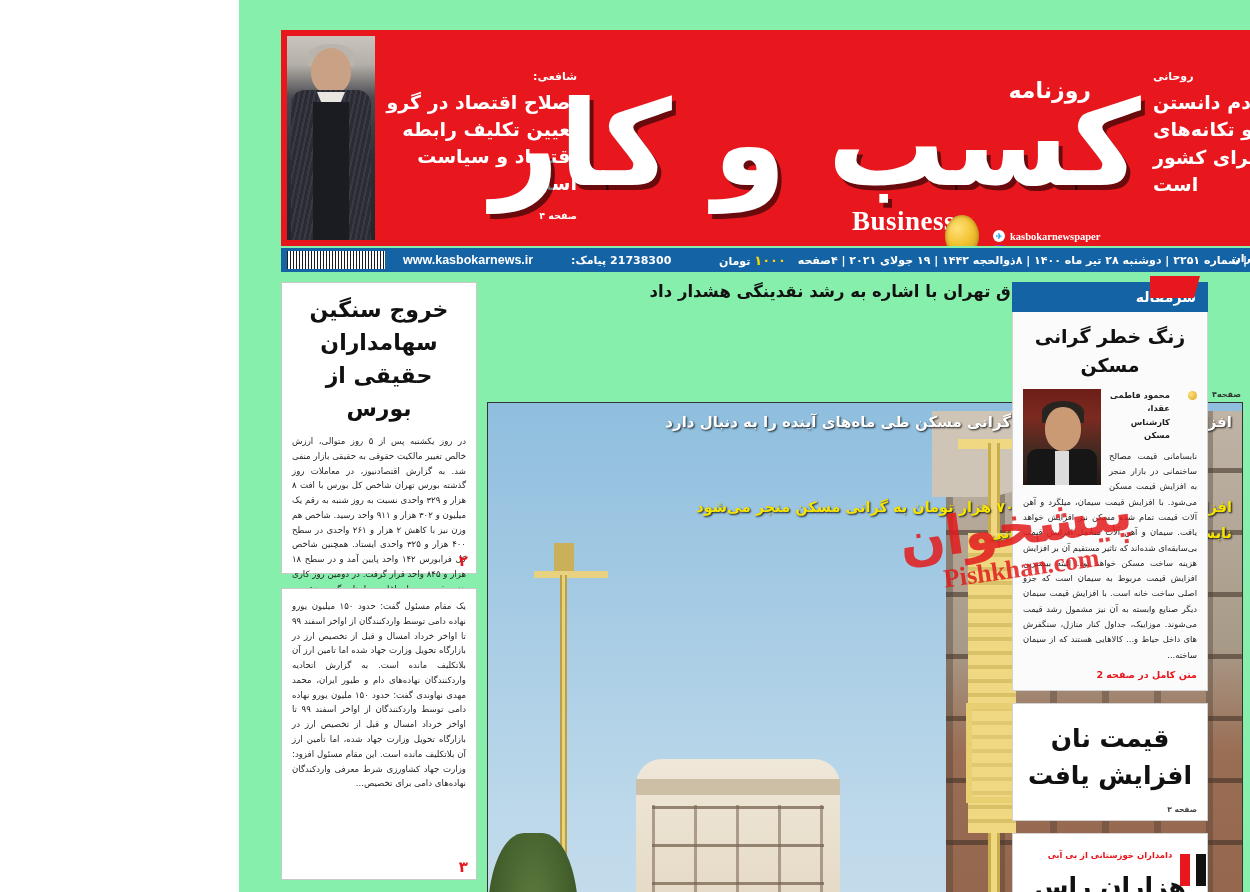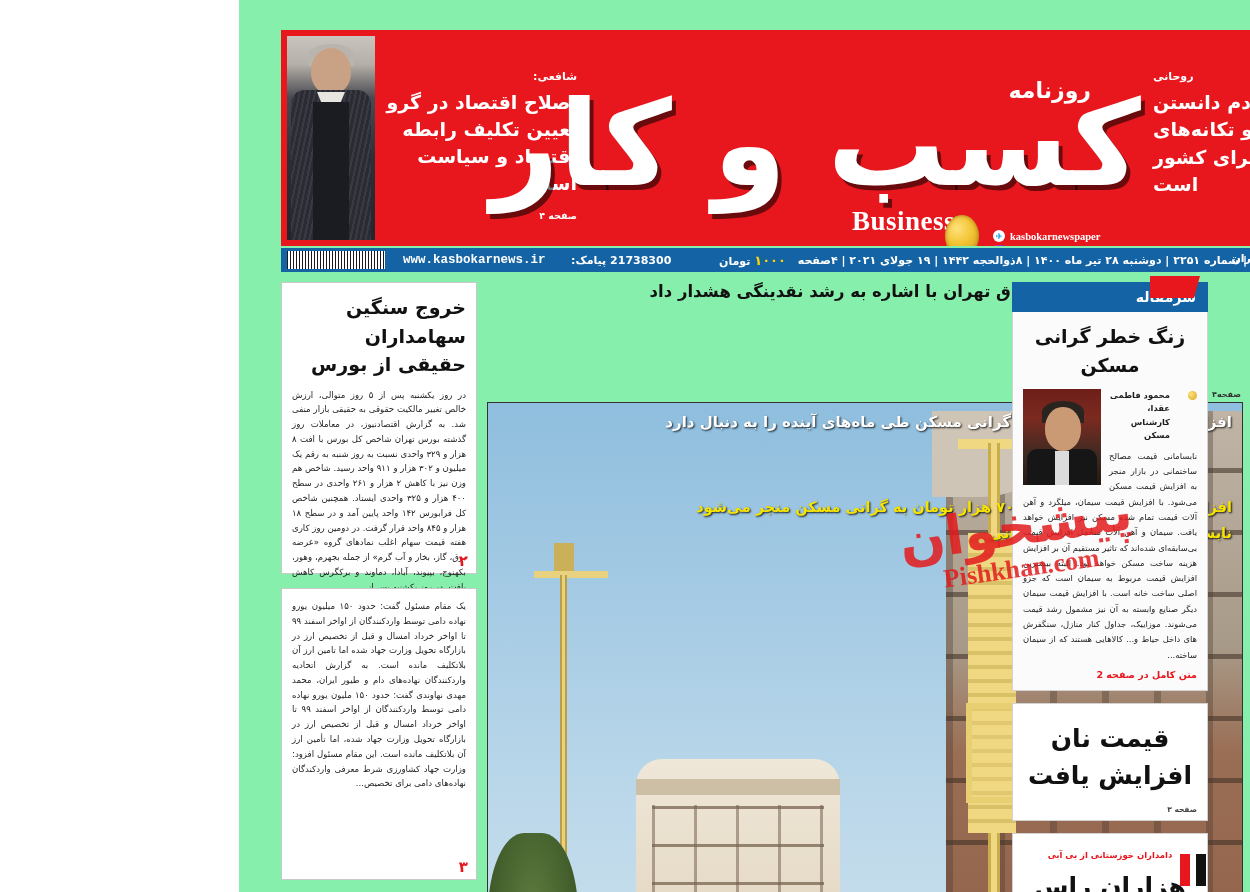--- a/index.html
+++ b/index.html
@@ -128,35 +128,35 @@
     position:absolute; left:42px; top:248px; width:1166px; height:24px;
     background:#1464a5; color:#fff; display:flex; align-items:center;
     font-size:11px; font-weight:bold;
   }
   .barcode {
     position:absolute; left:6px; top:3px; width:98px; height:18px;
     background: repeating-linear-gradient(90deg,#1b1b1b 0px,#1b1b1b 1.5px,#ffffff 1.5px,#ffffff 3px,
                 #1b1b1b 3px,#1b1b1b 4px,#ffffff 4px,#ffffff 6px);
   }
   .bar-url { position:absolute; left:122px; top:5px; direction:ltr;
-             font-family:Liberation Mono, monospace; font-size:12.5px; }
+             font-family:Liberation Sans, sans-serif; font-size:12.5px; }
   .bar-sms { position:absolute; left:290px; top:6px; }
   .bar-price { position:absolute; left:438px; top:5px; }
   .bar-price .num { color:#ffd400; font-size:13px; }
   .bar-meta { position:absolute; right:136px; top:6px; }
   .bar-slogan { position:absolute; right:14px; top:4px; font-size:11px; }
 
   
   .left-col { position:absolute; left:42px; top:282px; width:196px; }
   .lbox {
     border:1px solid #c9c9c9; background:#fff; padding:10px 10px 16px 10px;
     position:relative; margin-bottom:14px;
   }
   .lbox h2 {
-    font-size:19px; font-weight:bold; text-align:right; line-height:1.5;
+    font-size:22px; font-weight:bold; text-align:center; line-height:1.5;
     color:#111; margin-bottom:9px;
   }
   .lbox p {
     font-size:8.6px; line-height:1.72; text-align:justify; color:#1d1d1d;
     direction:rtl;
   }
   .lpage {
     position:absolute; right:8px; bottom:3px; color:#e8171e; font-size:15px; font-weight:bold;
   }
 

